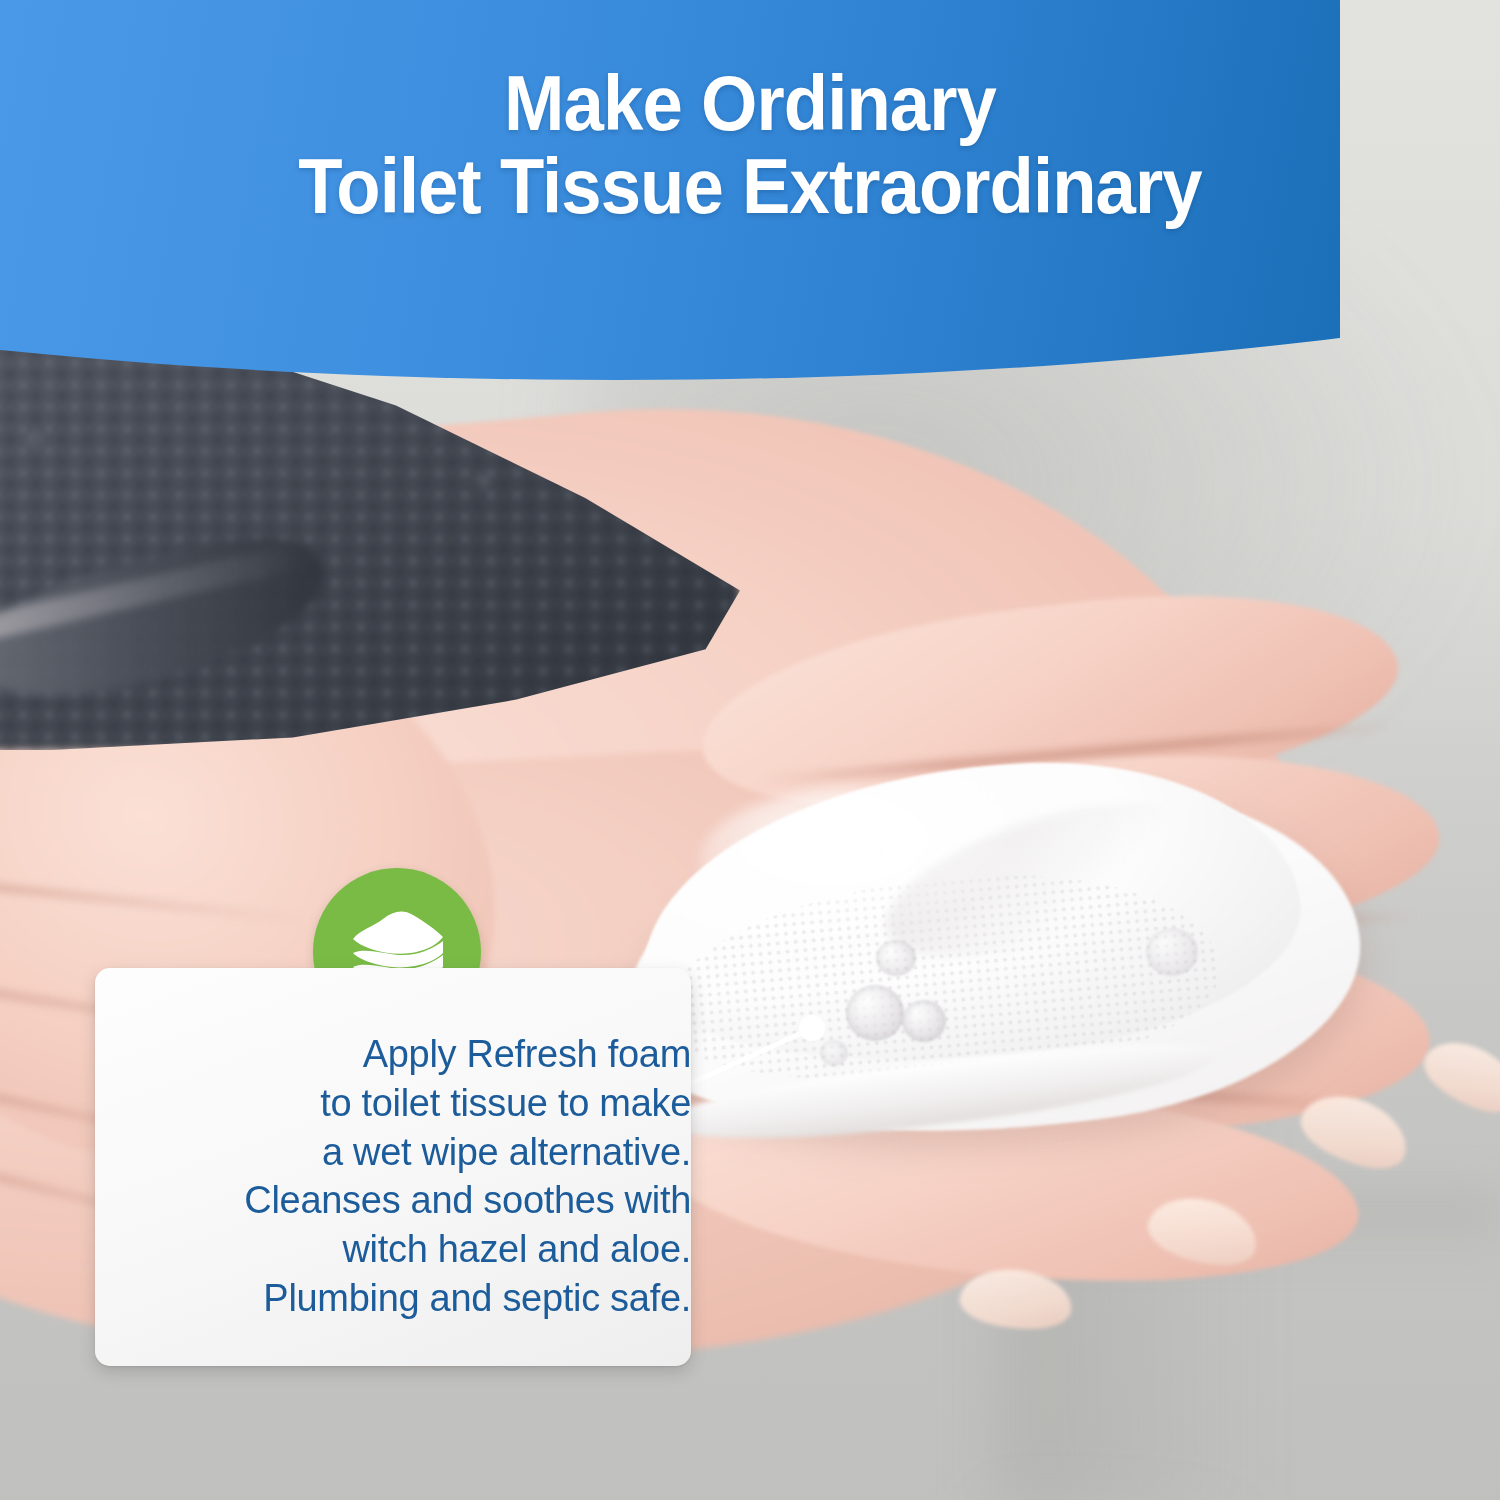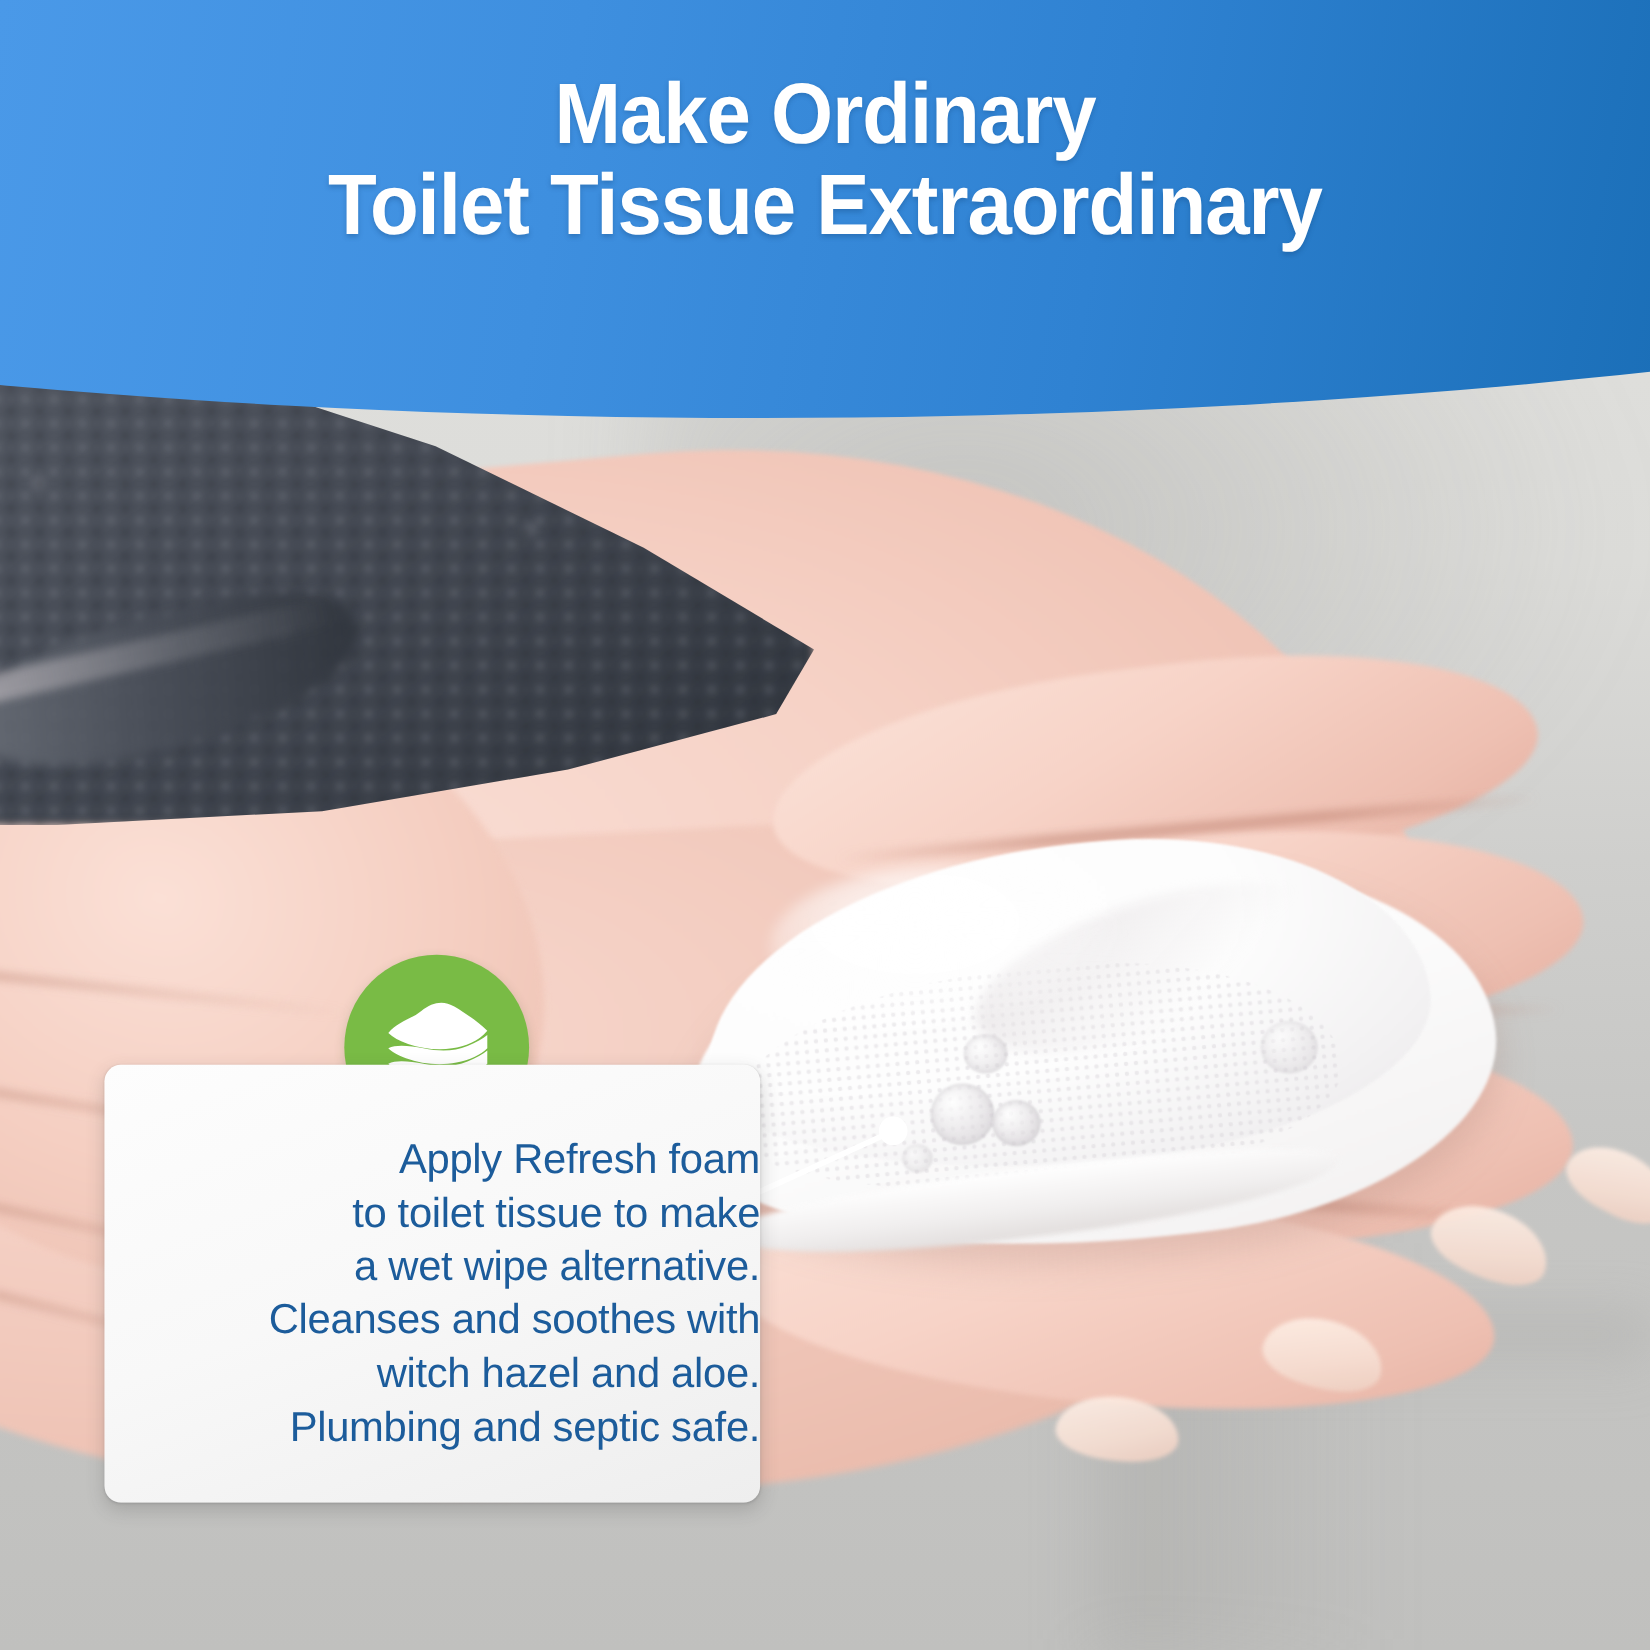--- a/index.html
+++ b/index.html
@@ -217,21 +217,21 @@
     width:560px; height:62px;
     background:linear-gradient(180deg,#ffffff 0%,#f0eeee 60%,#e2dedd 100%);
     border-radius:50% 50% 46% 46% / 40% 40% 60% 60%;
     transform:rotate(-7deg);
     filter:blur(2.4px);
   }
 
   
   .banner {
     position:absolute; left:0; top:0;
-    width:1500px; height:380px;
+    width:1340px; height:380px;
     background:linear-gradient(100deg,#4a99e8 0%,#3e8fdf 34%,#2f82d2 66%,#1b6fb8 100%);
     clip-path:ellipse(118% 100% at 46% 0%);
     -webkit-clip-path:ellipse(118% 100% at 46% 0%);
   }
   .headline {
     position:absolute; left:0; top:62px; width:1500px;
     text-align:center;
     color:#ffffff;
     font-weight:bold;
     font-size:78px;

